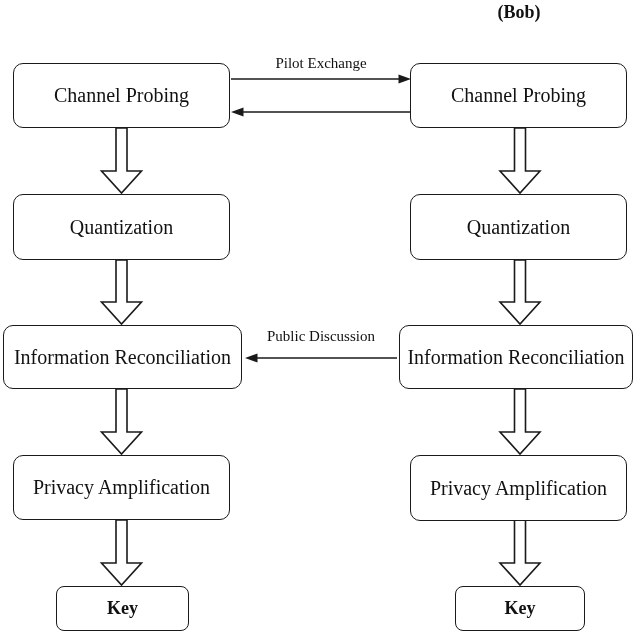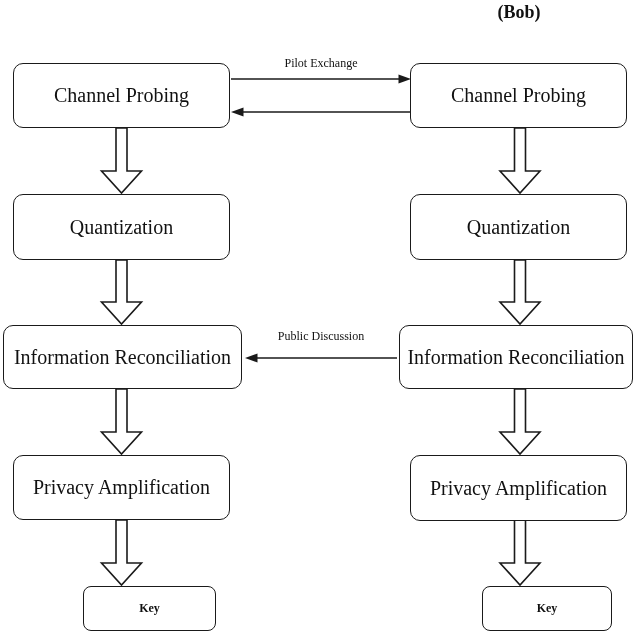--- a/index.html
+++ b/index.html
@@ -7,27 +7,27 @@
     position:relative; width:640px; height:632px; background:#ffffff;
     font-family:"Liberation Serif", serif; color:#111111; overflow:hidden;
   }
   svg.arrow-layer { position:absolute; left:0; top:0; width:640px; height:632px; }
   .box {
     position:absolute; box-sizing:border-box; background:#ffffff;
     border:1.6px solid #1a1a1a; border-radius:10px;
     display:flex; align-items:center; justify-content:center;
     font-size:20px; white-space:nowrap; text-align:center;
   }
-  .box.key-box { font-weight:bold; font-size:12px; border-radius:8px;margin-left:27px; }
+  .box.key-box { font-weight:bold; font-size:18px; border-radius:8px; }
   .hdr {
     position:absolute; text-align:center; font-weight:bold;
     font-size:18px; line-height:19px;
   }
   .lbl {
-    position:absolute; text-align:center; font-size:12px; line-height:20px;
+    position:absolute; text-align:center; font-size:15px; line-height:20px;
     white-space:nowrap;
   }
 </style>
 </head>
 <body>
 
 <div class="canvas">
 
   <svg class="arrow-layer" viewBox="0 0 640 632" fill="none" stroke="#1a1a1a">
 

